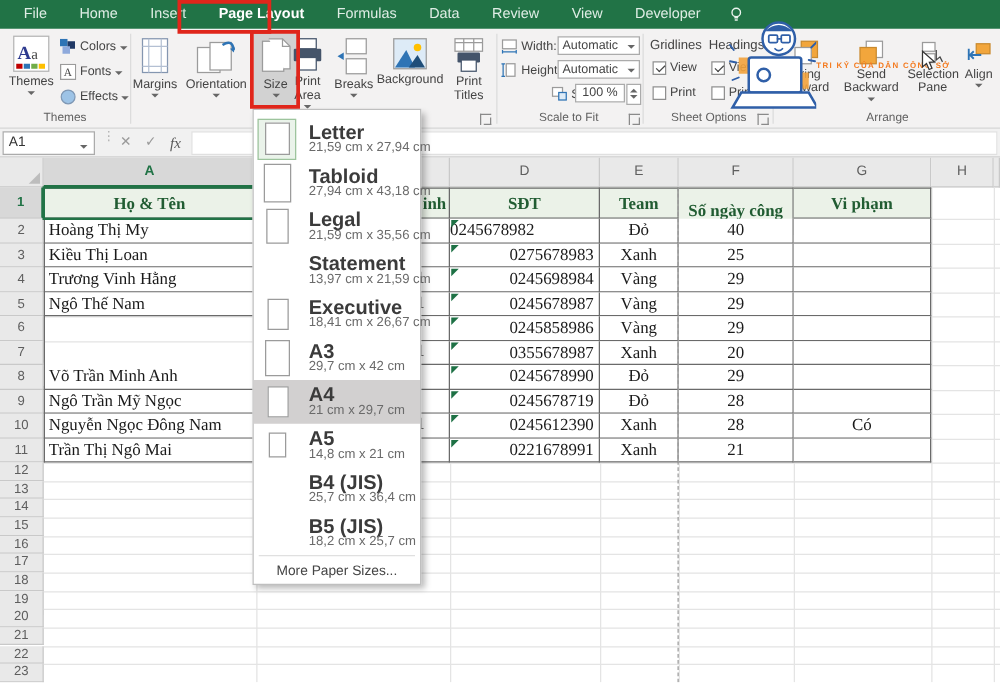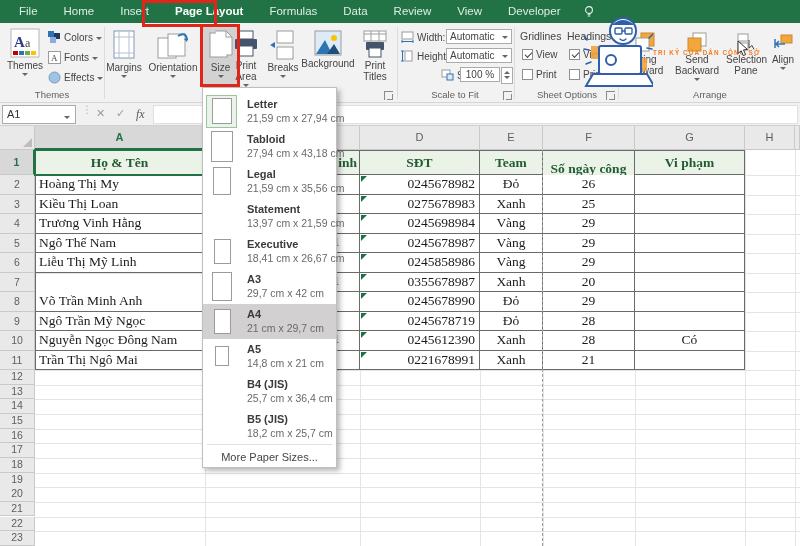--- a/index.html
+++ b/index.html
@@ -62,21 +62,21 @@
   .tri { position:absolute; width:0; height:0; border-top:6px solid #1E7145; border-right:6px solid transparent; z-index:3; }
   #selbox { position:absolute; border:2px solid #217346; z-index:6; pointer-events:none; }
 
   
   #sizedd { position:absolute; left:202px; top:87px; width:135px; height:381px; background:#fff;
             border:1px solid #BFBFBF; box-shadow:3px 3px 5px rgba(0,0,0,.28); z-index:30; }
   .dditem { position:absolute; left:0; width:133px; height:35px; cursor:default; }
   .dditem.hl { background:#D2D0D0; }
   .ddicon { position:absolute; background:#fff; border:1px solid #9B9B9B; }
   .ddselbox { position:absolute; left:3px; top:1px; width:31px; height:33px; background:#EAF3EA; border:1px solid #9DC49D; }
-  .ddname { position:absolute; left:44px; top:4px; font-size:11px; font-weight:bold; color:#3B3B3B; }
+  .ddname { position:absolute; left:44px; top:4px; font-size:16px; font-weight:bold; color:#3B3B3B; }
   .dddims { position:absolute; left:44px; top:18px; font-size:10.5px; color:#6A6A6A; white-space:nowrap; }
   #ddsep { position:absolute; left:4px; top:356px; width:125px; height:1px; background:#E0E0E0; }
   #ddmore { position:absolute; left:0; top:359px; width:133px; height:20px; font-size:11px; color:#444;
             text-align:center; line-height:20px; }
 
   
   #wmark { position:absolute; left:583px; top:12px; width:215px; height:88px; z-index:60; pointer-events:none; }
   #wm-title { position:absolute; left:64px; top:14px; font-size:19px; font-weight:bold; color:#2B3990; letter-spacing:-0.5px; }
   #wm-tag { position:absolute; left:70px; top:37px; font-size:6.3px; font-weight:bold; color:#F47B20; letter-spacing:1.1px; }
   #cursor { position:absolute; left:737px; top:40px; z-index:70; pointer-events:none; }
@@ -449,28 +449,28 @@
       <div class="cell hdr" style="left: 635px; top: 24px; width: 110px; height: 25px; z-index: 2;">
         <span style="width: 100%; text-align: center;">Vi phạm</span>
       </div>
       <div class="cell" style="left: 35px; top: 49px; width: 170px; height: 19.5px; z-index: 2;">
         <span style="width: 100%; padding-left: 4px;">Hoàng Thị My</span>
       </div>
       <div class="cell" style="left: 205px; top: 49px; width: 155px; height: 19.5px; z-index: 2;">
         <span style="width: 100%; padding-left: 4px;"></span>
       </div>
       <div class="cell" style="left: 360px; top: 49px; width: 120px; height: 19.5px; z-index: 2;">
-        <span style="width: 100%; text-align: right; padding-right: 4px;">0245678982</span>
+        <span style="width: 100%; padding-right: 4px;">0245678982</span>
       </div>
       <div class="tri" style="left: 361px; top: 50px;"></div>
       <div class="cell" style="left: 480px; top: 49px; width: 63px; height: 19.5px; z-index: 2;">
         <span style="width: 100%; text-align: center;">Đỏ</span>
       </div>
       <div class="cell" style="left: 543px; top: 49px; width: 92px; height: 19.5px; z-index: 2;">
-        <span style="width: 100%; text-align: center;">26</span>
+        <span style="width: 100%; text-align: center;">40</span>
       </div>
       <div class="cell" style="left: 635px; top: 49px; width: 110px; height: 19.5px; z-index: 2;">
         <span style="width: 100%; text-align: center;"></span>
       </div>
       <div class="cell" style="left: 35px; top: 68.5px; width: 170px; height: 19.5px; z-index: 2;">
         <span style="width: 100%; padding-left: 4px;">Kiều Thị Loan</span>
       </div>
       <div class="cell" style="left: 205px; top: 68.5px; width: 155px; height: 19.5px; z-index: 2;">
         <span style="width: 100%; padding-left: 4px;"></span>
       </div>
@@ -519,23 +519,20 @@
       </div>
       <div class="tri" style="left: 361px; top: 108.5px;"></div>
       <div class="cell" style="left: 480px; top: 107.5px; width: 63px; height: 19.5px; z-index: 2;">
         <span style="width: 100%; text-align: center;">Vàng</span>
       </div>
       <div class="cell" style="left: 543px; top: 107.5px; width: 92px; height: 19.5px; z-index: 2;">
         <span style="width: 100%; text-align: center;">29</span>
       </div>
       <div class="cell" style="left: 635px; top: 107.5px; width: 110px; height: 19.5px; z-index: 2;">
         <span style="width: 100%; text-align: center;"></span>
-      </div>
-      <div class="cell" style="left: 35px; top: 127px; width: 170px; height: 19.5px; z-index: 2;">
-        <span style="width: 100%; padding-left: 4px;">Liễu Thị Mỹ Linh</span>
       </div>
       <div class="cell" style="left: 205px; top: 127px; width: 155px; height: 19.5px; z-index: 2;">
         <span style="width: 100%; padding-left: 4px;"></span>
       </div>
       <div class="cell" style="left: 360px; top: 127px; width: 120px; height: 19.5px; z-index: 2;">
         <span style="width: 100%; text-align: right; padding-right: 4px;">0245858986</span>
       </div>
       <div class="tri" style="left: 361px; top: 128px;"></div>
       <div class="cell" style="left: 480px; top: 127px; width: 63px; height: 19.5px; z-index: 2;">
         <span style="width: 100%; text-align: center;">Vàng</span>

